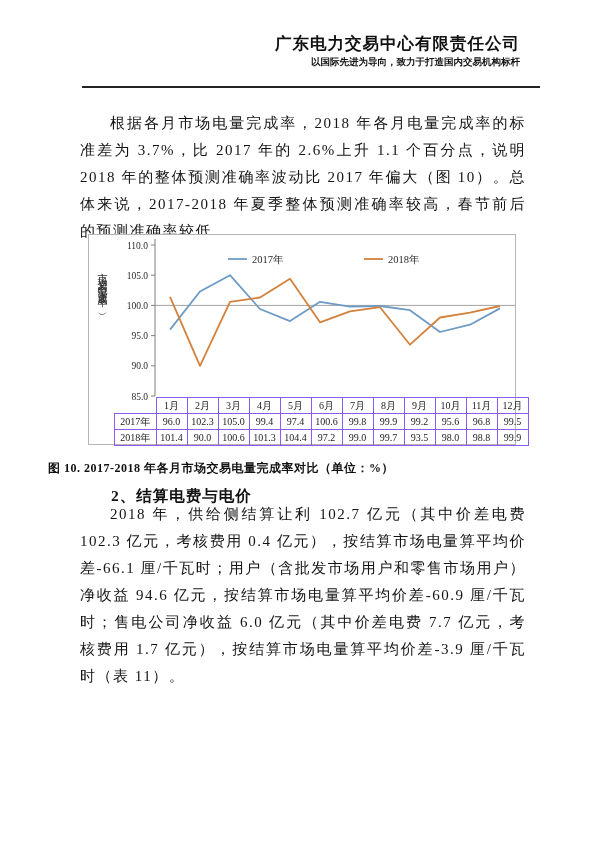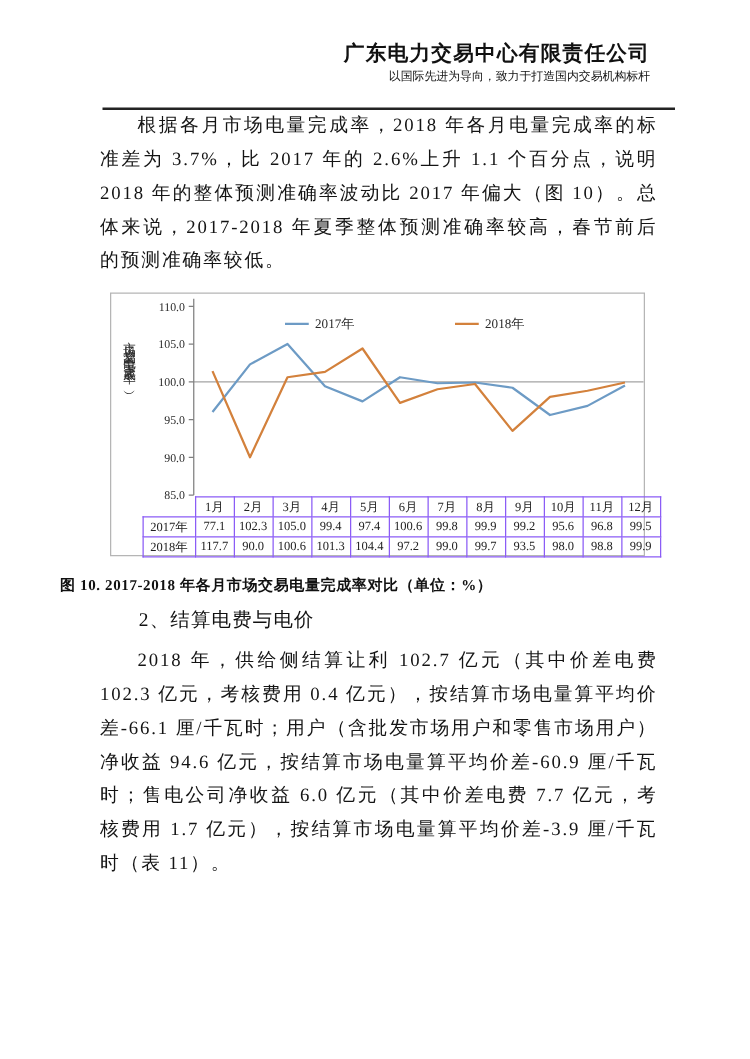--- a/index.html
+++ b/index.html
@@ -4,31 +4,31 @@
 <style>
   html,body{margin:0;padding:0;background:#fff;}
   .page{position:relative;width:600px;height:753px;background:#ffffff;overflow:hidden;
         font-family:"Liberation Serif","DejaVu Serif",serif;color:#1a1a1a;}
 
   
   .header-block{position:absolute;top:34px;right:80px;text-align:right;
                 font-family:"Liberation Sans","DejaVu Sans",sans-serif;color:#111;}
   .header-cn{font-size:16.5px;font-weight:bold;letter-spacing:1px;line-height:19px;}
   .header-en{font-size:8px;font-weight:bold;letter-spacing:.2px;margin-top:2px;line-height:10px;}
-  .header-slogan{font-size:9.5px;font-weight:normal;margin-top:3px;line-height:11px;}
+  .header-slogan{font-size:9.5px;font-weight:bold;margin-top:3px;line-height:11px;}
   .header-rule{position:absolute;top:86px;left:82px;width:458px;height:2px;background:#232323;}
 
   
   .body-par{position:absolute;left:80px;width:446px;font-size:15px;line-height:27px;
             letter-spacing:1.5px;text-align:justify;text-indent:2em;color:#141414;}
-  #p1{top:88px;}
-  #p2{top:516px;font-family:Liberation Serif, serif;}
+  #p1{top:110px;}
+  #p2{top:501px;font-family:Liberation Serif, serif;}
   #p3{top:707px;}
   .section-heading{position:absolute;left:80px;top:486px;width:446px;font-size:15.5px;
-                   font-weight:normal;text-indent:2em;letter-spacing:1px;color:#111;}
+                   font-weight:bold;text-indent:2em;letter-spacing:1px;color:#111;}
 
   
   .chart-box{position:absolute;left:88px;top:234px;width:428px;height:211px;
              border:1px solid #b5b5b5;background:#fff;box-sizing:border-box;}
   .y-axis-title{position:absolute;left:7px;top:30px;height:132px;writing-mode:vertical-rl;
                 font-size:10px;letter-spacing:3px;color:#2a2a2a;line-height:13px;}
   #plot-svg{position:absolute;left:0;top:0;pointer-events:none;}
   .chart-table{position:absolute;left:25px;top:162px;width:401px;border-collapse:collapse;
                table-layout:fixed;font-family:"Liberation Serif","DejaVu Serif",serif;}
   .chart-table td{border:1px solid #8b5cf6;text-align:center;font-size:10px;height:15px;
@@ -74,36 +74,36 @@
             <td style="width:30px">6月</td>
             <td style="width:30px">7月</td>
             <td style="width:30px">8月</td>
             <td style="width:30px">9月</td>
             <td style="width:30px">10月</td>
             <td style="width:30px">11月</td>
             <td style="width:30px">12月</td>
           </tr>
           <tr>
             <td>2017年</td>
-            <td>77.1</td>
+            <td>96.0</td>
             <td>102.3</td>
             <td>105.0</td>
             <td>99.4</td>
             <td>97.4</td>
             <td>100.6</td>
             <td>99.8</td>
             <td>99.9</td>
             <td>99.2</td>
             <td>95.6</td>
             <td>96.8</td>
             <td>99.5</td>
           </tr>
           <tr>
             <td>2018年</td>
-            <td>117.7</td>
+            <td>101.4</td>
             <td>90.0</td>
             <td>100.6</td>
             <td>101.3</td>
             <td>104.4</td>
             <td>97.2</td>
             <td>99.0</td>
             <td>99.7</td>
             <td>93.5</td>
             <td>98.0</td>
             <td>98.8</td>

